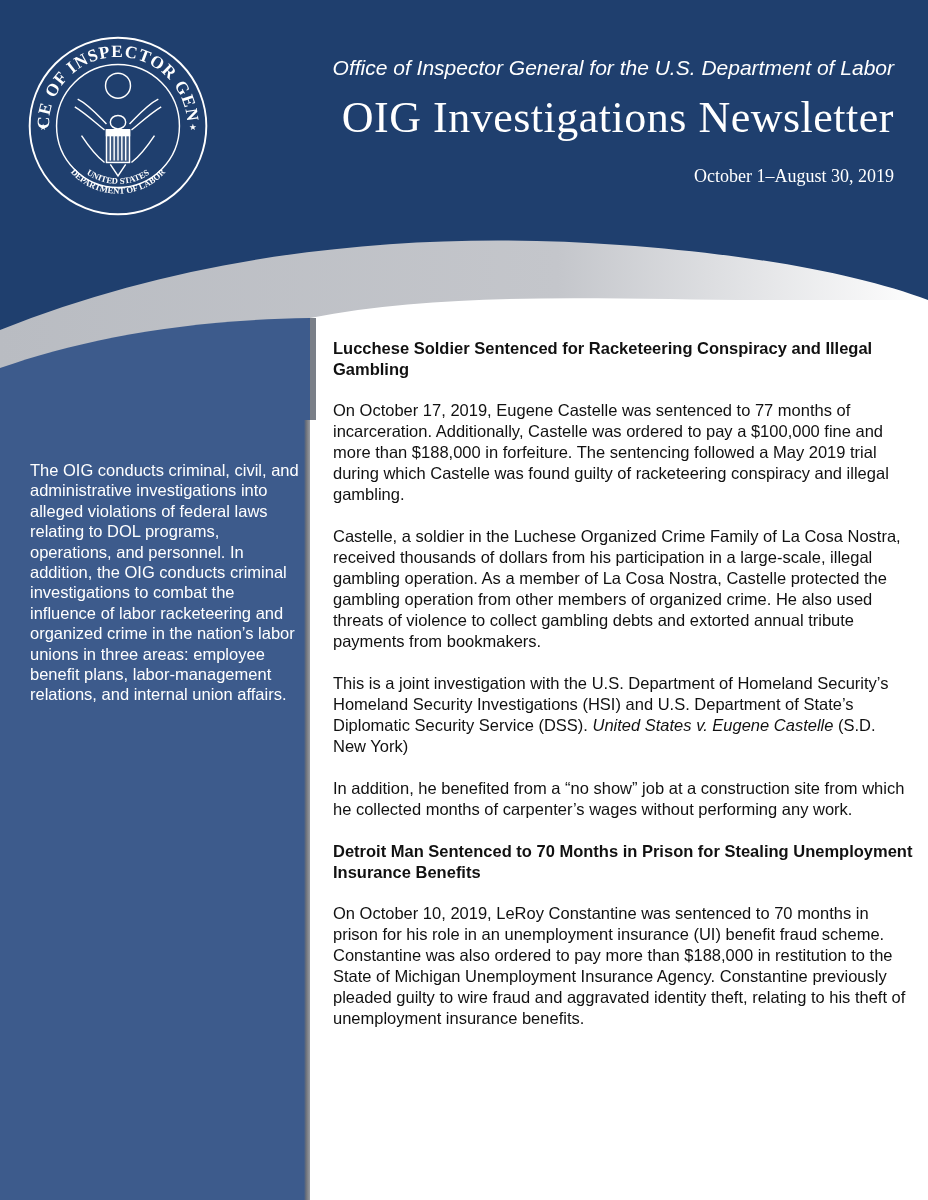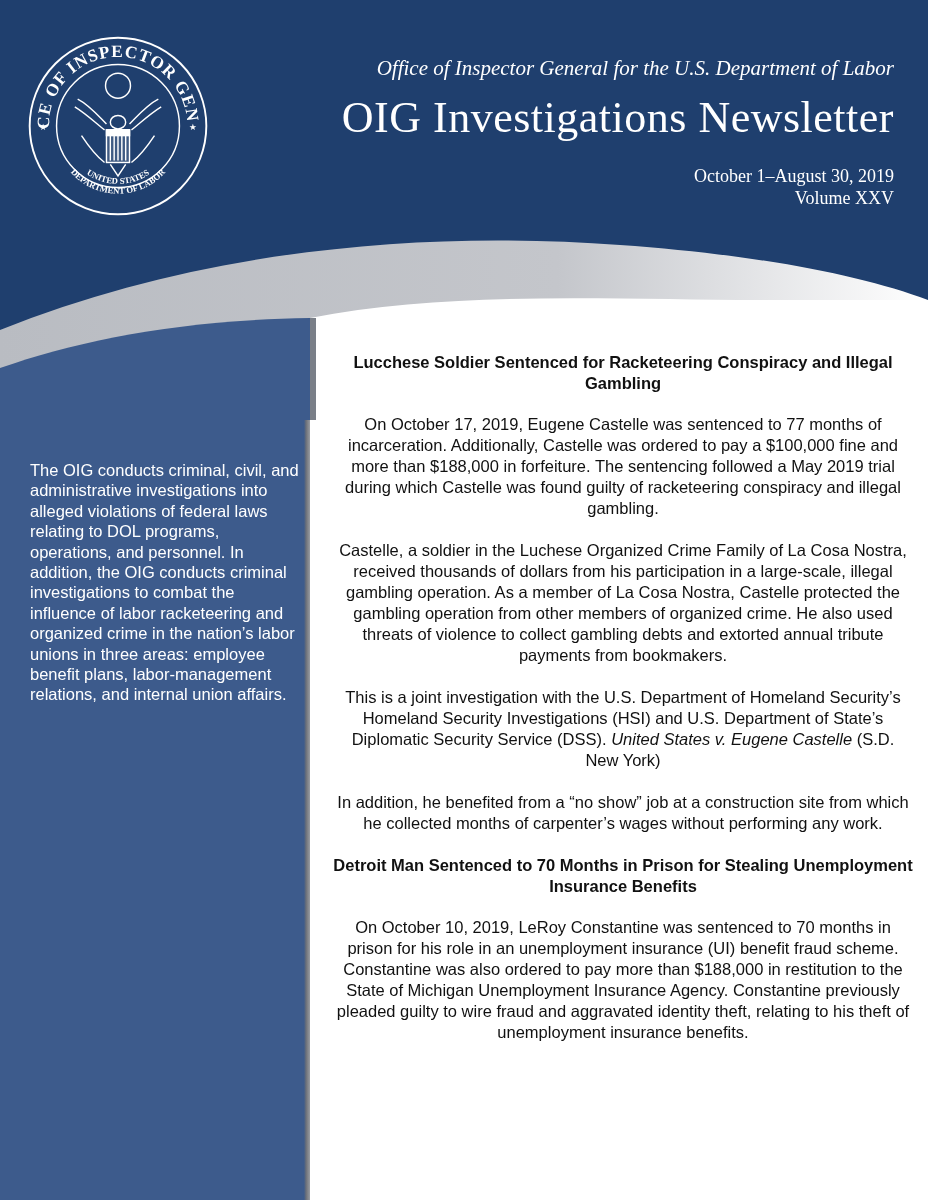--- a/index.html
+++ b/index.html
@@ -1,26 +1,26 @@
 <!DOCTYPE html>
 <html><head>
 <meta charset="utf-8">
 <style>
   html, body { margin:0; padding:0; }
   body { width:928px; height:1200px; position:relative; overflow:hidden; background:#ffffff; font-family:"Liberation Sans", sans-serif; }
   .header { position:absolute; left:0; top:0; width:928px; height:420px; background:#1f3f6e; }
   .swoosh-svg { position:absolute; left:0; top:0; width:928px; height:420px; }
   .seal { position:absolute; left:22px; top:30px; width:192px; height:192px; }
-  .subtitle { position:absolute; right:34px; top:56px; color:#ffffff; font-family:Liberation Serif, serif; font-style:italic; font-size:21px; white-space:nowrap; }
+  .subtitle { position:absolute; right:34px; top:56px; color:#ffffff; font-family:Liberation Sans, sans-serif; font-style:italic; font-size:21px; white-space:nowrap; }
   .title { position:absolute; right:34px; top:92px; color:#ffffff; font-family:"Liberation Serif", serif; font-size:44px; letter-spacing:0.5px; white-space:nowrap; }
   .dates { position:absolute; right:34px; top:165px; color:#ffffff; font-family:"Liberation Serif", serif; font-size:18px; text-align:right; line-height:22px; }
   .sidebar { position:absolute; left:0; top:330px; width:310px; height:870px; }
   .sidebar-text { position:absolute; left:30px; top:460px; width:270px; color:#ffffff; font-size:16.5px; line-height:20.4px; }
   .sidebar-text p { margin:0 0 20px 0; }
-  .main { position:absolute; left:333px; top:352px; width:580px; color:#111111; font-size:16.5px; line-height:21px;text-align:center; }
+  .main { position:absolute; left:333px; top:338px; width:580px; color:#111111; font-size:16.5px; line-height:21px; }
   .main h2 { font-size:16.5px; font-weight:bold; margin:0 0 20px 0; line-height:21px; }
   .main p { margin:0 0 21px 0; }
 </style>
 </head>
 <body>
 
 <div class="header"></div>
 
 <svg class="swoosh-svg" viewBox="0 0 928 420" preserveAspectRatio="none">
   <defs>
@@ -69,21 +69,20 @@
     <rect x="88" y="104" width="24" height="6" fill="#ffffff"></rect>
     <path d="M62,110 C70,122 78,132 86,138 M138,110 C130,122 122,132 114,138"></path>
     <path d="M92,140 L100,152 L108,140"></path>
   </g>
 </svg>
 
 <div class="subtitle">Office of Inspector General for the U.S. Department of Labor</div>
 <div class="title">OIG Investigations Newsletter</div>
 <div class="dates">
   <div>October 1–August 30, 2019</div>
-  <div>Volume XXV</div>
 </div>
 
 <div class="sidebar" style="background:linear-gradient(to right,#3d5b8c 0,#3d5b8c 304px,#6b6f77 306px,#b0b3b8 312px,#ffffff 320px); top:420px; height:780px;"></div>
 
 <div class="sidebar-text">
   <p>The OIG conducts criminal, civil, and administrative investigations into alleged violations of federal laws relating to DOL programs, operations, and personnel. In addition, the OIG conducts criminal investigations to combat the influence of labor racketeering and organized crime in the nation’s labor unions in three areas: employee benefit plans, labor-management relations, and internal union affairs.</p>
 </div>
 
 <div class="main">
   <section>

